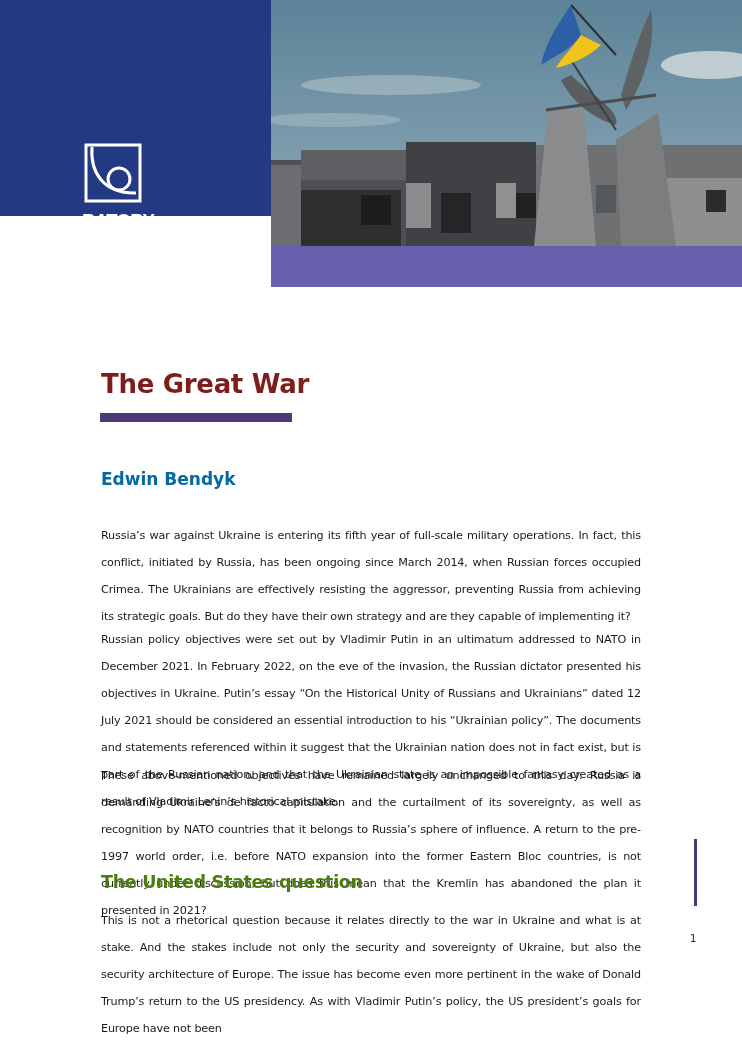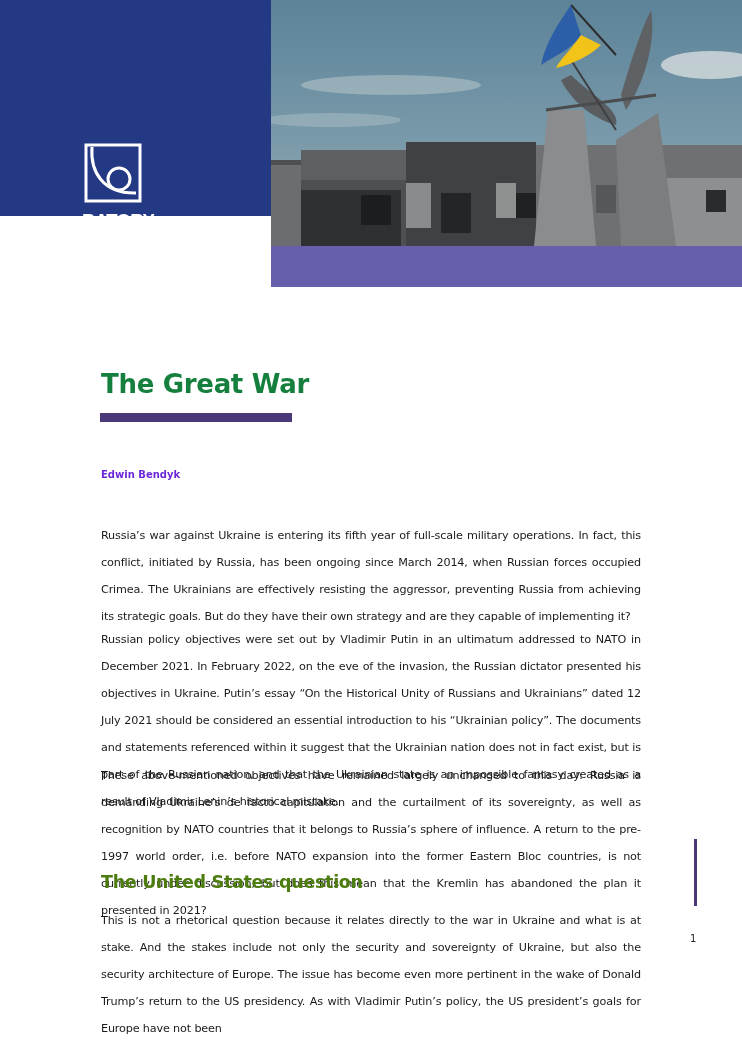--- a/index.html
+++ b/index.html
@@ -13,23 +13,23 @@
     .logo-text { position: absolute; left: 0; top: 69px; color: #fff; }
     .logo-small { position: absolute; left: 0; top: 11px; font-family: "Liberation Sans", sans-serif; font-size: 7px; font-weight: bold; letter-spacing: -0.2px; white-space: nowrap; }
     .logo-big { position: absolute; left: 28px; top: 0; font-family: "Liberation Sans", sans-serif; font-size: 18.5px; font-weight: bold; line-height: 18px; letter-spacing: -0.6px; white-space: nowrap; }
     .logo-big2 { top: 36px; margin-top: 41px; }
 
     .photo { position: absolute; left: 271px; top: 0; width: 471px; height: 246px; overflow: hidden;
       background: linear-gradient(180deg, #5f8399 0%, #6d8fa3 40%, #8ea6b2 70%, #9fb2b8 100%); }
     .photo svg { position: absolute; left: 0; top: 0; }
     .purple-band { position: absolute; left: 271px; top: 246px; width: 471px; height: 41px; background: #665fac; }
 
-    .title { position: absolute; left: 101px; top: 369px; font-family: "DejaVu Sans", sans-serif; font-weight: bold; font-size: 26px; color: #15803d; letter-spacing: -0.3px; white-space: nowrap; }
+    .title { position: absolute; left: 101px; top: 369px; font-family: "DejaVu Sans", sans-serif; font-weight: bold; font-size: 26px; color: #7f1d1d; letter-spacing: -0.3px; white-space: nowrap; }
     .title-rule { position: absolute; left: 100px; top: 413px; width: 192px; height: 9px; background: #4a3878; }
-    .author { position: absolute; left: 101px; top: 469px; font-weight: bold; font-size: 10px; color: #6d28d9; white-space: nowrap; }
+    .author { position: absolute; left: 101px; top: 469px; font-weight: bold; font-size: 17px; color: #0369a1; white-space: nowrap; }
 
     .para { position: absolute; left: 101px; width: 540px; font-size: 11.2px; line-height: 27px; text-align: justify; color: #1a1a1a; letter-spacing: -0.15px; hyphens: manual; }
     .p1 { top: 522px; }
     .p2 { top: 626px; }
     .p3 { top: 762px; }
     .section-heading { position: absolute; left: 101px; top: 872px; font-weight: bold; font-size: 17.5px; color: #4d7c0f; white-space: nowrap; letter-spacing: -0.3px; }
     .p4 { top: 895px; margin-top: 12px; }
 
     .side-rule { position: absolute; left: 694px; top: 839px; width: 3px; height: 67px; background: #4a3878; }
     .page-number { position: absolute; left: 690px; top: 933px; font-size: 10px; color: #222; }

